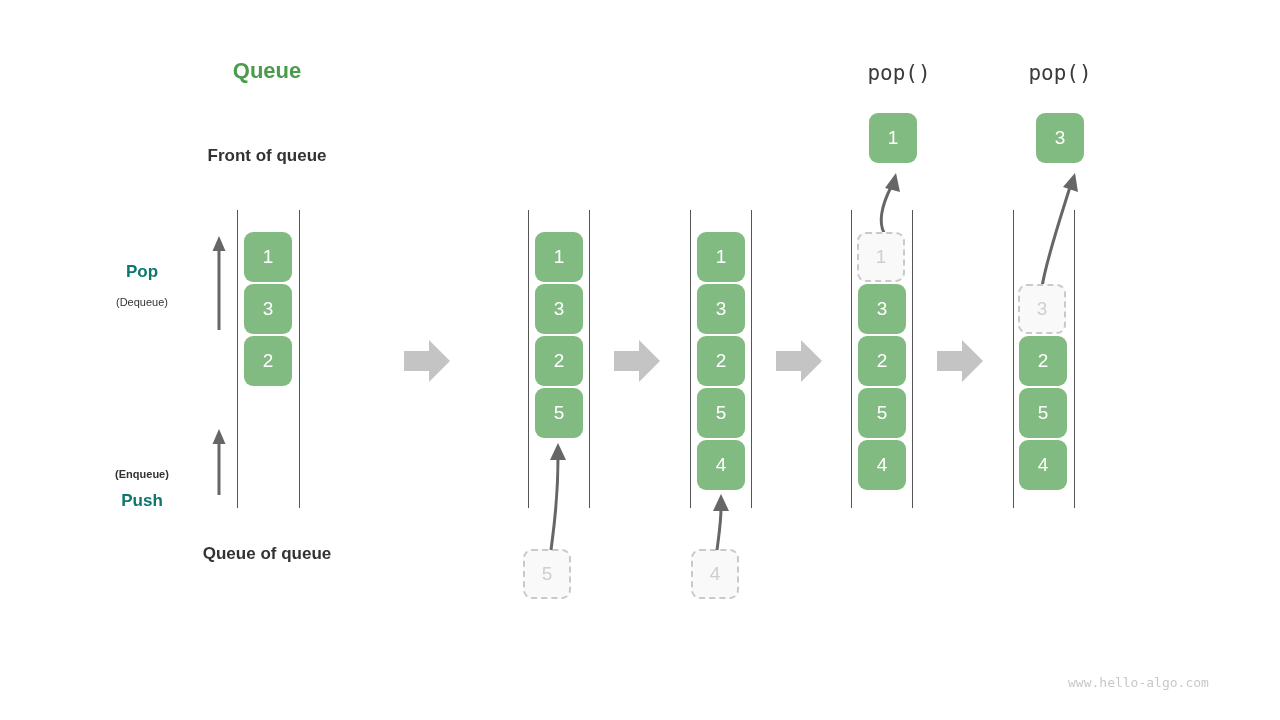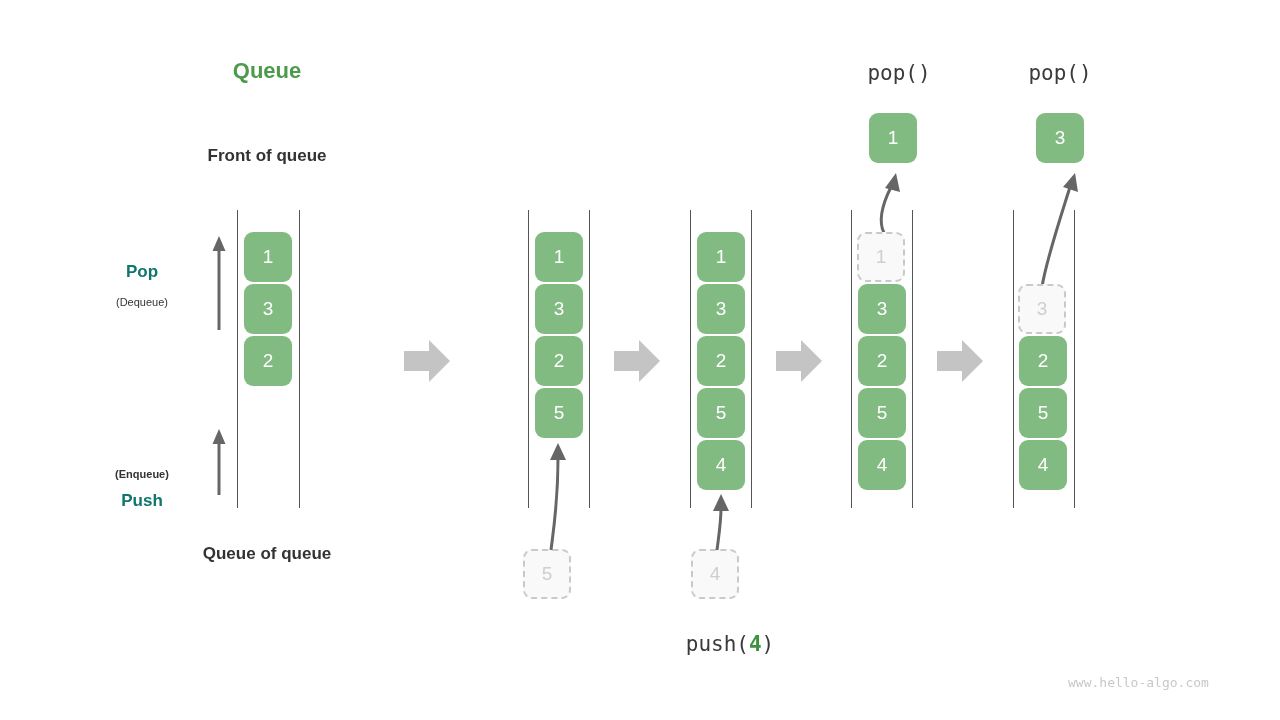--- a/index.html
+++ b/index.html
@@ -172,21 +172,20 @@
   <div class="abs cell" style="left:697px; top:388px;">5</div>
   <div class="abs cell" style="left:697px; top:440px;">4</div>
 
   <div class="abs cell ghost" style="left:691px; top:549px;">4</div>
 
   <svg class="abs" style="left:698px; top:482px;" width="56" height="72">
     <path d="M 19,68 C 21,52 23,40 23,26" stroke="#666666" stroke-width="3" fill="none"></path>
     <polygon points="23,12 15,29 31,29" fill="#666666"></polygon>
   </svg>
 
-  <div class="abs code-label" style="left:650px; top:632px; width:160px;"><span>push(</span><span class="num">4</span><span>)</span></div>
 
   <svg class="abs" style="left:776px; top:340px;" width="48" height="42">
     <polygon points="0,11 25,11 25,0 46,21 25,42 25,31 0,31" fill="#c4c4c4"></polygon>
   </svg>
 
   <div class="abs code-label" style="left:814px; top:61px; width:170px;">pop()</div>
 
   <div class="abs cell" style="left:869px; top:113px;">1</div>
 
   <svg class="abs" style="left:860px; top:165px;" width="60" height="72">

